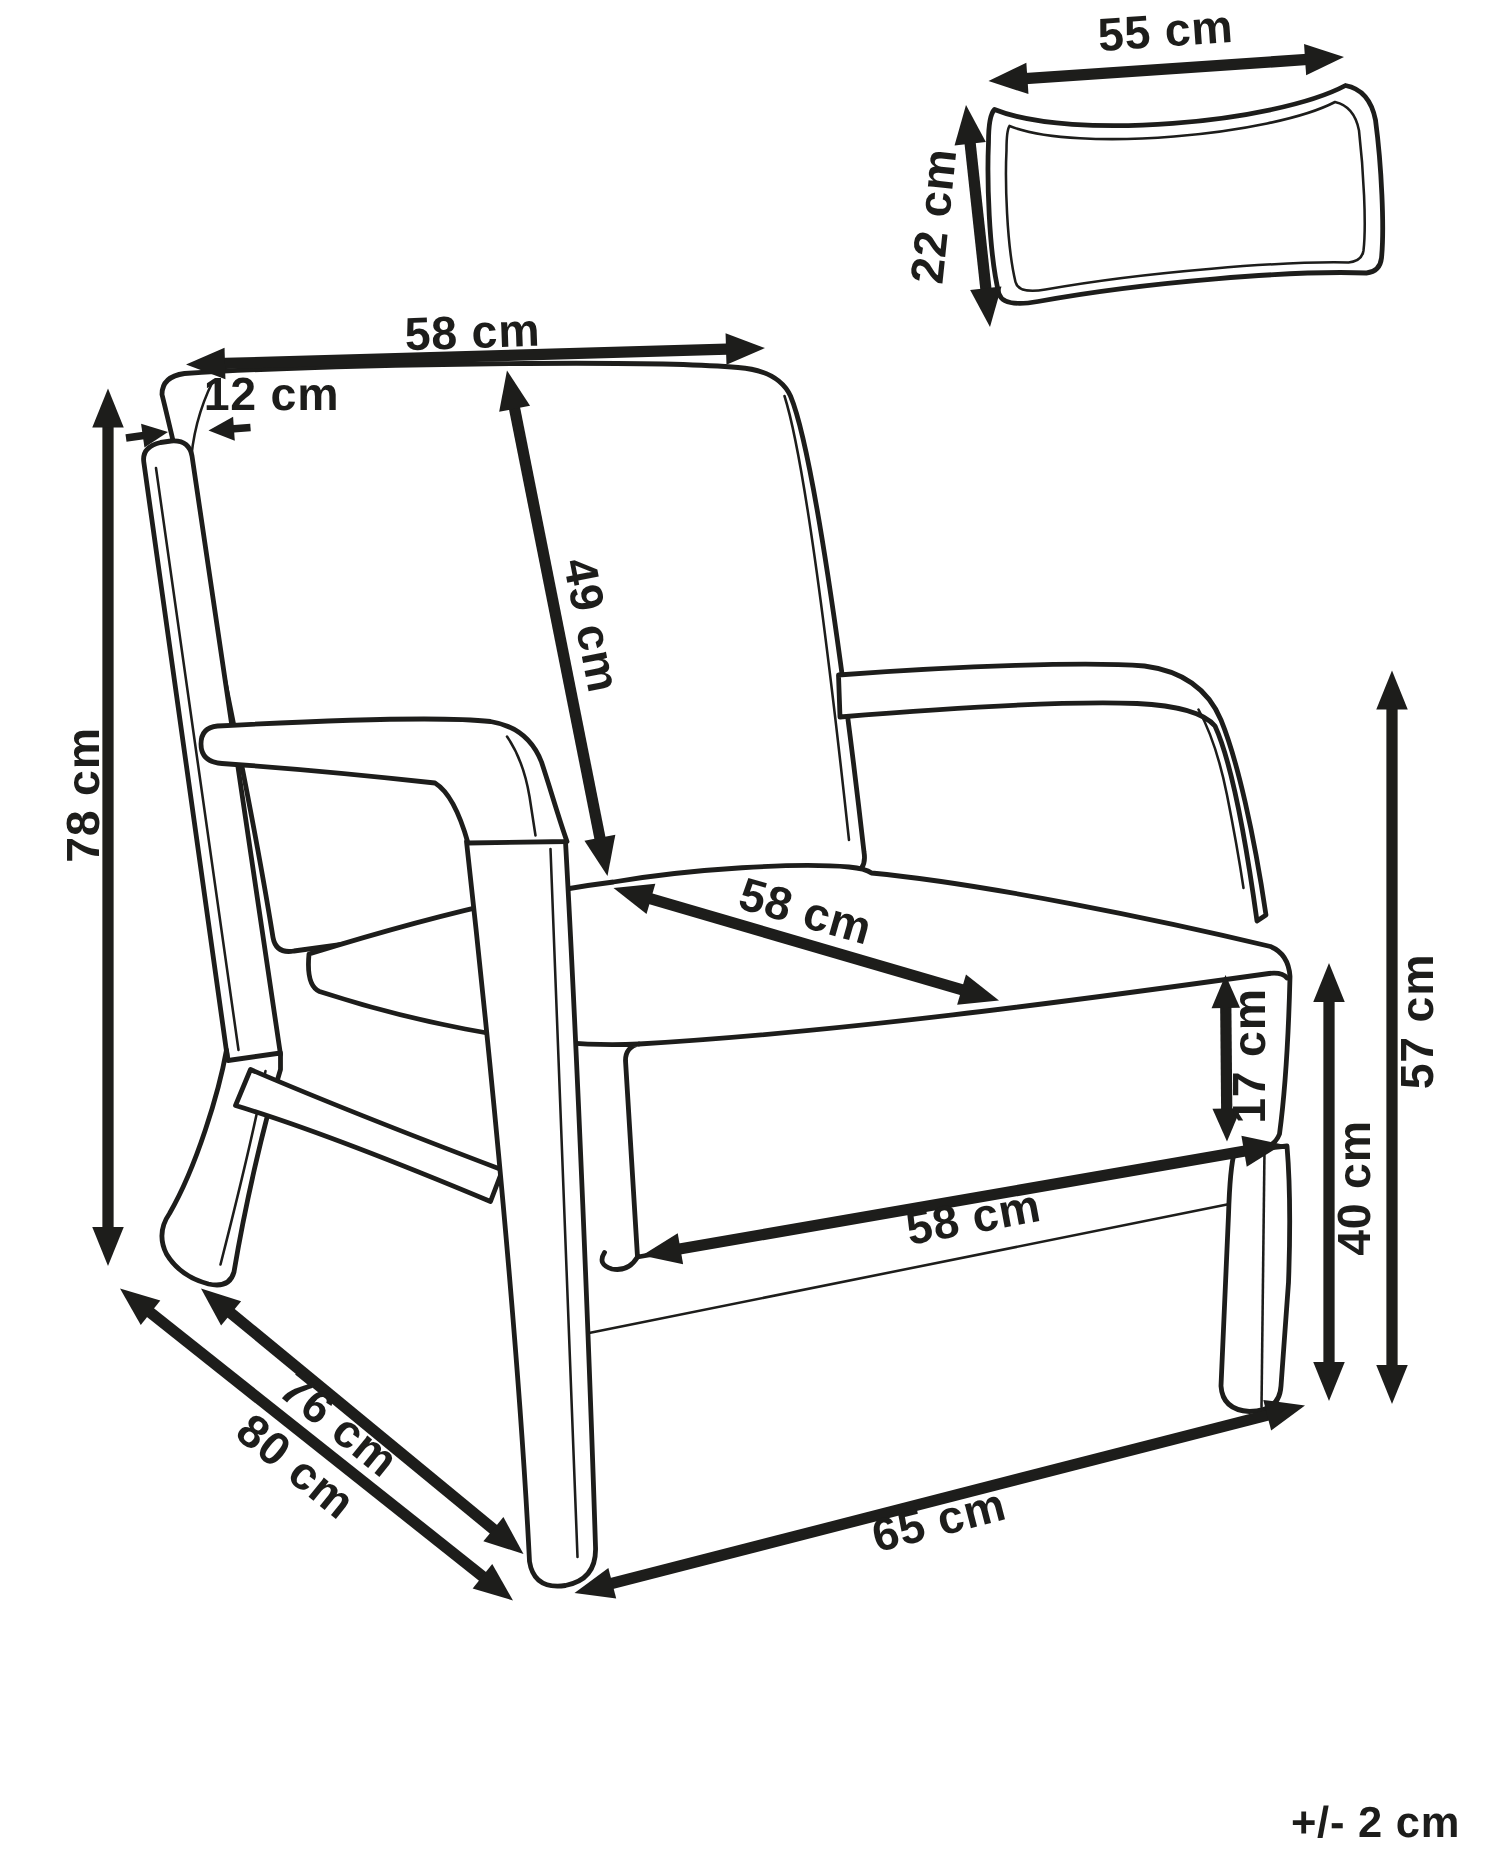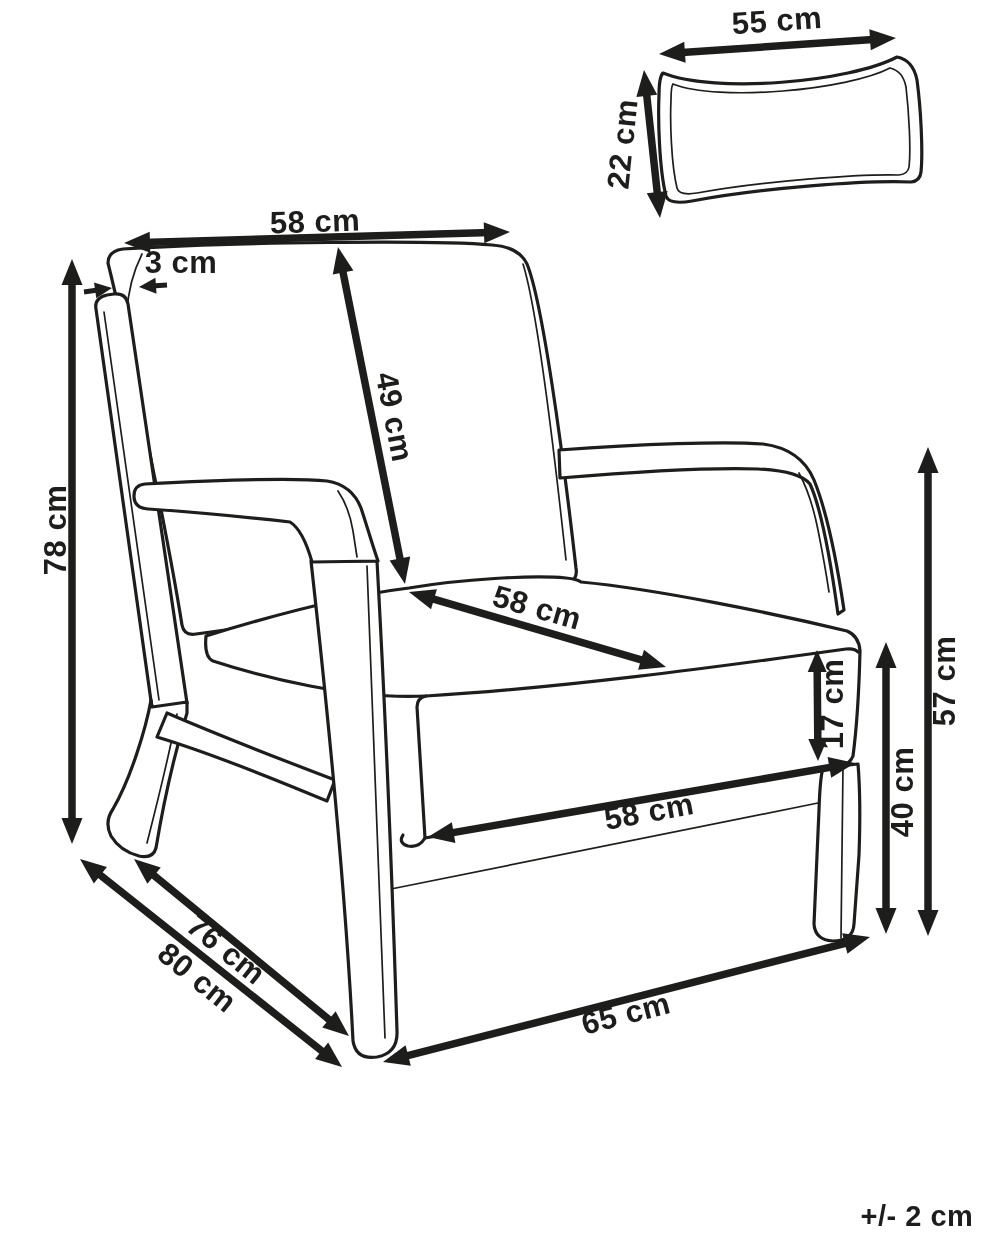--- a/index.html
+++ b/index.html
@@ -141,21 +141,21 @@
           <line x1="401.8877485168523" y1="1057.1520152677483" x2="851.1122514831477" y2="941.8479847322516" stroke="#1d1d1b" stroke-width="7.5"></line>
           <polygon points="383,1062 410.79411800650263,1065.7063464814566 405.5732113717701,1045.365694232539"></polygon>
           <polygon points="870,937 847.4267886282299,953.6343057674611 842.2058819934974,933.2936535185432"></polygon>
         </g>
       </g>
   </svg>
 
   <div class="dim" style="left:777px;top:21px;--r:-4deg">55 cm</div>
   <div class="dim" style="left:623px;top:144px;--r:-84deg">22 cm</div>
   <div class="dim" style="left:315px;top:222px;--r:-2deg">58 cm</div>
-  <div class="dim" style="left:181px;top:263px;--r:0deg">3 cm</div>
+  <div class="dim" style="left:181px;top:263px;--r:0deg">12 cm</div>
   <div class="dim" style="left:394px;top:417px;--r:79deg">49 cm</div>
   <div class="dim" style="left:56px;top:530px;--r:-90deg">78 cm</div>
   <div class="dim" style="left:537px;top:608px;--r:16deg">58 cm</div>
   <div class="dim" style="left:833px;top:704px;--r:-90deg">17 cm</div>
   <div class="dim" style="left:903px;top:792px;--r:-90deg">40 cm</div>
   <div class="dim" style="left:945px;top:681px;--r:-90deg">57 cm</div>
   <div class="dim" style="left:649px;top:812px;--r:-10.5deg">58 cm</div>
   <div class="dim" style="left:226px;top:950px;--r:39deg">76 cm</div>
   <div class="dim" style="left:197px;top:978px;--r:39deg">80 cm</div>
   <div class="dim" style="left:626px;top:1014px;--r:-14.5deg">65 cm</div>

